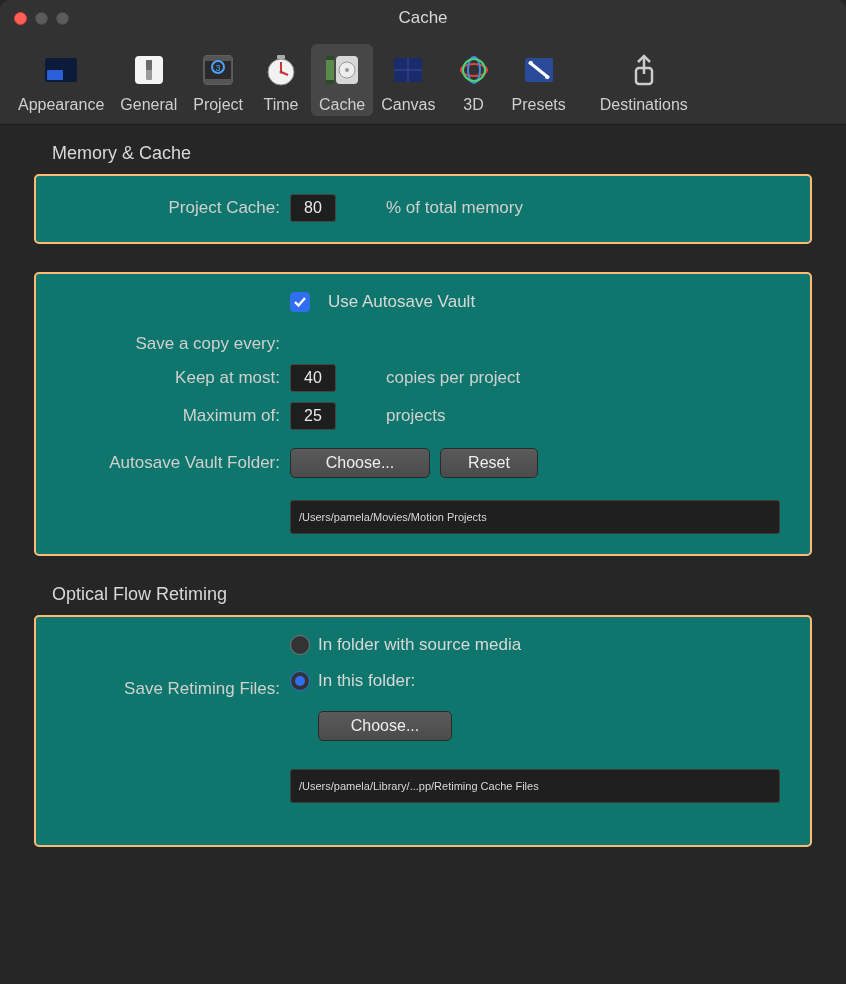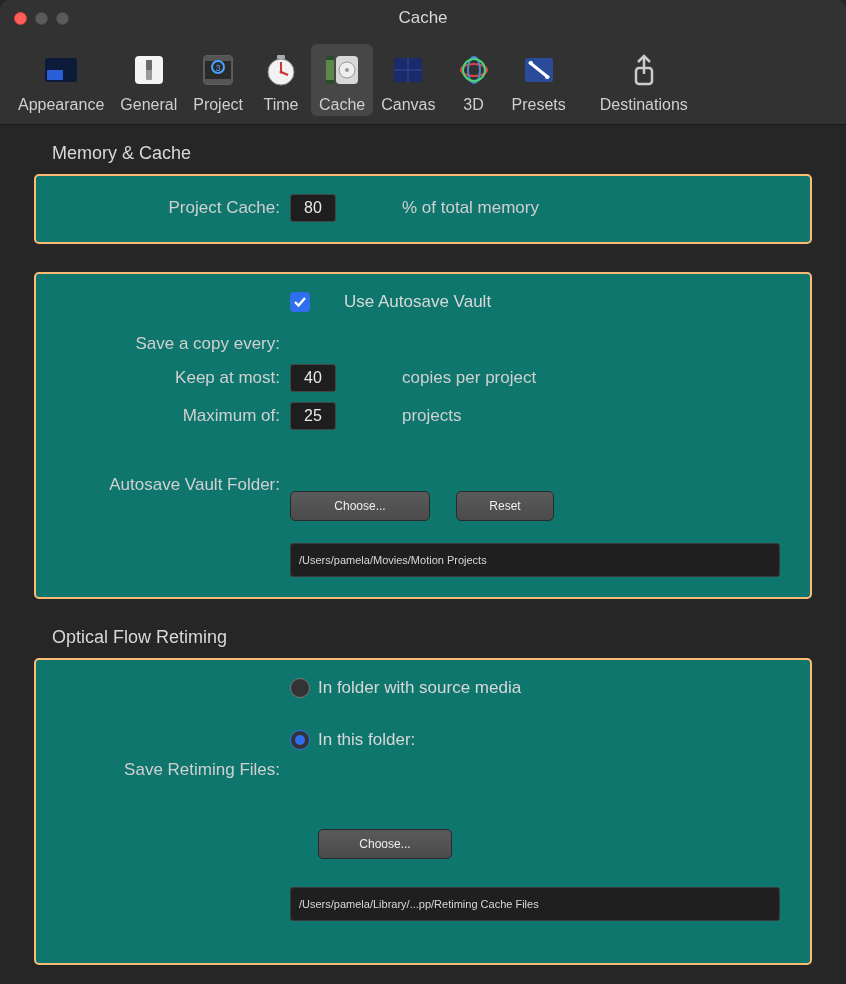--- a/index.html
+++ b/index.html
@@ -103,21 +103,21 @@
     width: 234px;
     text-align: right;
     padding-right: 10px;
     color: #d0d0d0;
     font-size: 17px;
   }
   .ctrl-col {
     flex: 1;
     display: flex;
     align-items: center;
-    gap: 26px;
+    gap: 10px;
     flex-wrap: wrap;
   }
   .num-input {
     width: 46px;
     height: 28px;
     background: #1e1e1e;
     border: 1px solid #444;
     border-radius: 3px;
     color: #e8e8e8;
     text-align: center;
@@ -130,28 +130,27 @@
     background: #2f6fef;
     border-radius: 4px;
     display: flex; align-items: center; justify-content: center;
     margin-right: 8px;
   }
   .button {
     background: linear-gradient(#5a5a5a,#4b4b4b);
     border: 1px solid #2a2a2a;
     border-radius: 5px;
     color: #eee;
-    font-size: 12px;
+    font-size: 16px;
     padding: 4px 20px;
     height: 30px;
     display: inline-flex;
     align-items: center;
     justify-content: center;
     cursor: default;
-    margin-top: 43px;
   }
   .path-field {
     width: 490px;
     height: 34px;
     background: #1f1f1f;
     border: 1px solid #3a3a3a;
     border-radius: 3px;
     color: #d8d8d8;
     padding: 4px 8px;
     font-size: 11px;

